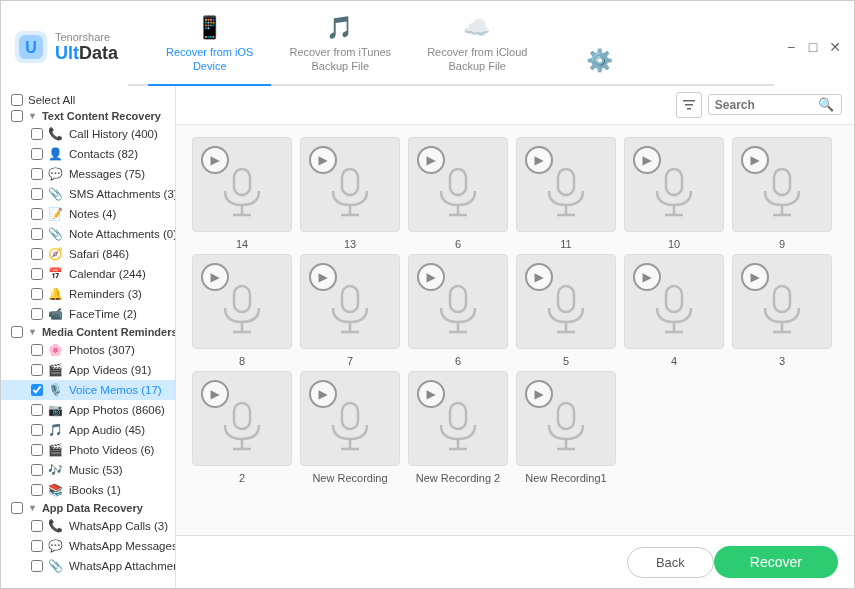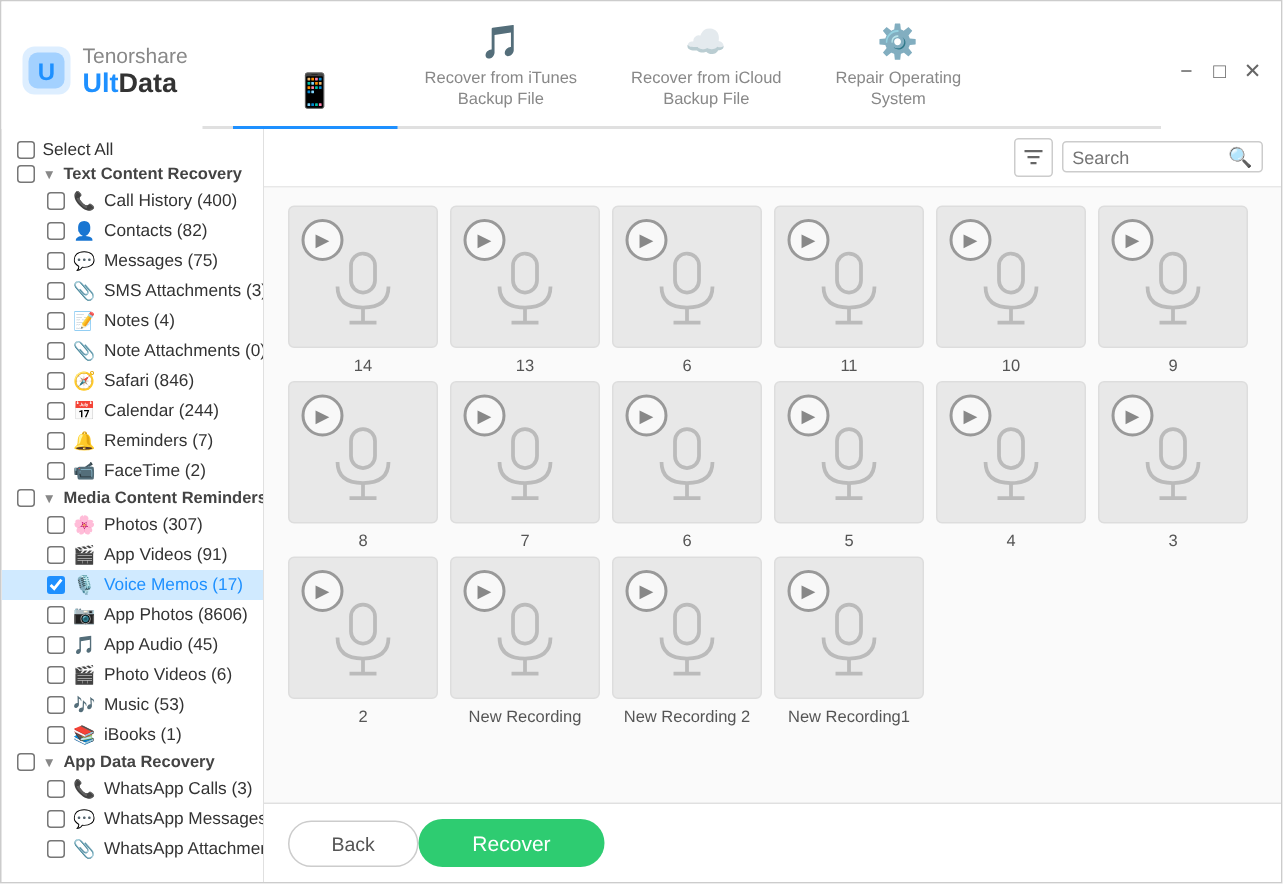--- a/index.html
+++ b/index.html
@@ -5,21 +5,21 @@
     * { box-sizing: border-box; margin: 0; padding: 0; }
     body { font-family: 'Segoe UI', Arial, sans-serif; font-size: 12px; background: #f0f0f0; width: 855px; height: 589px; overflow: hidden; }
 
     .app-window { width: 855px; height: 589px; background: #fff; display: flex; flex-direction: column; border: 1px solid #ccc; }
 
     
     .title-bar { display: flex; align-items: center; justify-content: space-between; padding: 8px 12px 0 12px; background: #fff; }
     .logo-area { display: flex; align-items: center; gap: 6px; }
     .logo-icon { width: 36px; height: 36px; }
     .logo-text { display: flex; flex-direction: column; }
-    .logo-brand { font-size: 14px; color: #888; }
+    .logo-brand { font-size: 11px; color: #888; }
     .logo-name { font-size: 18px; font-weight: bold; color: #1e90ff; }
     .logo-name span { color: #333; }
     .window-controls { display: flex; gap: 8px; align-items: center; }
     .win-btn { width: 14px; height: 14px; cursor: pointer; font-size: 14px; color: #666; background: none; border: none; display: flex; align-items: center; justify-content: center; }
 
     
     .nav-tabs { display: flex; align-items: flex-end; padding: 0 20px; background: #fff; border-bottom: 2px solid #e0e0e0; gap: 0; }
     .nav-tab { display: flex; flex-direction: column; align-items: center; padding: 6px 18px 10px; cursor: pointer; color: #888; font-size: 11px; text-align: center; min-width: 110px; position: relative; gap: 4px; }
     .nav-tab.active { color: #1e90ff; }
     .nav-tab.active::after { content: ''; position: absolute; bottom: -2px; left: 0; right: 0; height: 2px; background: #1e90ff; }
@@ -41,36 +41,36 @@
     .sidebar-icon { width: 16px; height: 16px; flex-shrink: 0; display: flex; align-items: center; justify-content: center; font-size: 12px; }
     .expand-arrow { font-size: 9px; color: #888; flex-shrink: 0; }
 
     
     .content-panel { flex: 1; display: flex; flex-direction: column; background: #fafafa; overflow: hidden; }
 
     
     .content-toolbar { display: flex; align-items: center; justify-content: flex-end; padding: 6px 12px; background: #fff; border-bottom: 1px solid #e8e8e8; gap: 6px; }
     .toolbar-icon-btn { width: 26px; height: 26px; background: none; border: 1px solid #ccc; border-radius: 3px; cursor: pointer; display: flex; align-items: center; justify-content: center; font-size: 13px; color: #666; }
     .search-box { display: flex; align-items: center; border: 1px solid #ccc; border-radius: 3px; padding: 2px 6px; background: #fff; gap: 4px; }
-    .search-input { border: none; outline: none; font-size: 12px; width: 100px; color: #999; background: transparent; }
+    .search-input { border: none; outline: none; font-size: 12px; width: 100px; color: #999; background: transparent; font-weight: bold; }
     .search-icon-span { color: #aaa; font-size: 13px; }
 
     
     .grid-area { flex: 1; overflow-y: auto; padding: 12px 16px; display: flex; flex-direction: column; gap: 4px; }
     .grid-area::-webkit-scrollbar { width: 5px; }
     .grid-area::-webkit-scrollbar-thumb { background: #ccc; }
     .grid-row { display: flex; gap: 8px; }
     .grid-item { display: flex; flex-direction: column; align-items: center; gap: 6px; cursor: pointer; }
     .grid-thumb { width: 100px; height: 95px; background: #e8e8e8; border-radius: 4px; display: flex; align-items: center; justify-content:: center; position: relative; flex-direction: column; justify-content: center; align-items: center; border: 1px solid #ddd; }
     .play-btn { width: 28px; height: 28px; border-radius: 50%; border: 2px solid #999; display: flex; align-items: center; justify-content: center; color: #888; font-size: 12px; background: rgba(255,255,255,0.7); position: absolute; top: 8px; left: 8px; }
     .mic-svg { margin-top: 20px; }
     .grid-label { font-size: 11px; color: #555; text-align: center; max-width: 100px; overflow: hidden; text-overflow: ellipsis; white-space: nowrap; }
 
     
-    .footer { display: flex; align-items: center; justify-content: flex-start; padding: 10px 16px; background: #fff; border-top: 1px solid #e0e0e0; }
+    .footer { display: flex; align-items: center; justify-content: flex-end; padding: 10px 16px; background: #fff; border-top: 1px solid #e0e0e0; }
     .back-btn { padding: 7px 28px; background: #fff; border: 1px solid #ccc; border-radius: 20px; font-size: 13px; color: #555; cursor: pointer; }
     .recover-btn { padding: 8px 36px; background: #2ecc71; border: none; border-radius: 20px; font-size: 14px; color: #fff; cursor: pointer; font-weight: 500; }
 
     
     .icon-call { color: #e74c3c; }
     .icon-message { color: #2ecc71; }
     .icon-safari { color: #1e90ff; }
   </style>
 </head>
 <body>
@@ -89,32 +89,32 @@
         <span class="logo-brand">Tenorshare</span>
         <span class="logo-name">
           <span style="color:#1e90ff">Ult</span><span>Data</span>
         </span>
       </div>
     </div>
 
     <div class="nav-tabs" style="flex:1; margin: 0 10px;">
       <div class="nav-tab active">
         <span class="nav-tab-icon">📱</span>
+        <span class="nav-tab-label">Recover from iOS<br>Device</span>
       </div>
       <div class="nav-tab">
         <span class="nav-tab-icon">🎵</span>
         <span class="nav-tab-label">Recover from iTunes<br>Backup File</span>
       </div>
       <div class="nav-tab">
         <span class="nav-tab-icon">☁️</span>
         <span class="nav-tab-label">Recover from iCloud<br>Backup File</span>
       </div>
       <div class="nav-tab">
         <span class="nav-tab-icon">⚙️</span>
-        <span class="nav-tab-label">Repair Operating<br>System</span>
       </div>
     </div>
 
     <div class="window-controls">
       <button class="win-btn">−</button>
       <button class="win-btn">□</button>
       <button class="win-btn">✕</button>
     </div>
   </div>
 
@@ -169,21 +169,21 @@
         <span>Safari (846)</span>
       </div>
       <div class="sidebar-item indent2">
         <input type="checkbox" class="sidebar-checkbox" style="">
         <span class="sidebar-icon" style="color:#e74c3c">📅</span>
         <span>Calendar (244)</span>
       </div>
       <div class="sidebar-item indent2">
         <input type="checkbox" class="sidebar-checkbox" style="">
         <span class="sidebar-icon" style="color:#e74c3c">🔔</span>
-        <span>Reminders (7)</span>
+        <span>Reminders (3)</span>
       </div>
       <div class="sidebar-item indent2">
         <input type="checkbox" class="sidebar-checkbox" style="">
         <span class="sidebar-icon" style="color:#2ecc71">📹</span>
         <span>FaceTime (2)</span>
       </div>
 
       <div class="sidebar-item section-header">
         <input type="checkbox" class="sidebar-checkbox" style="">
         <span class="expand-arrow">▼</span>

